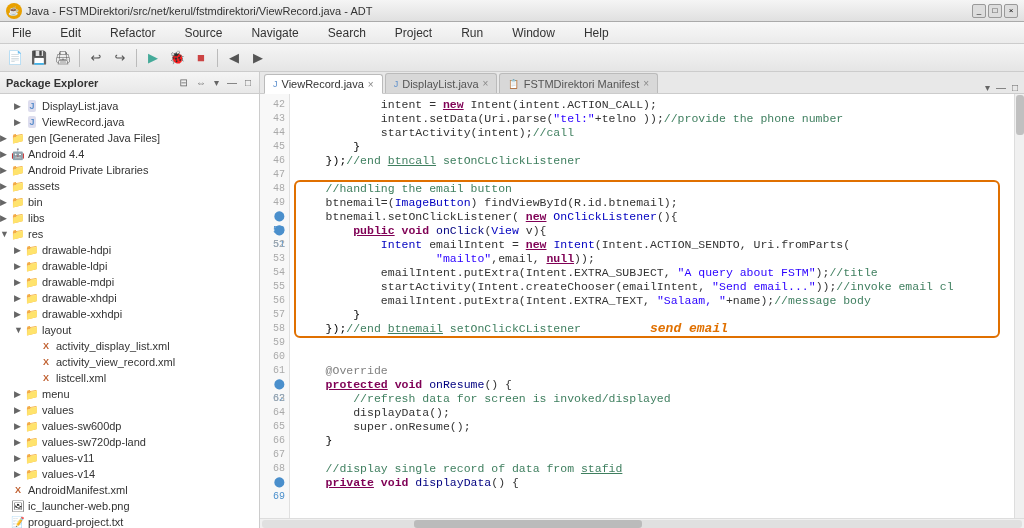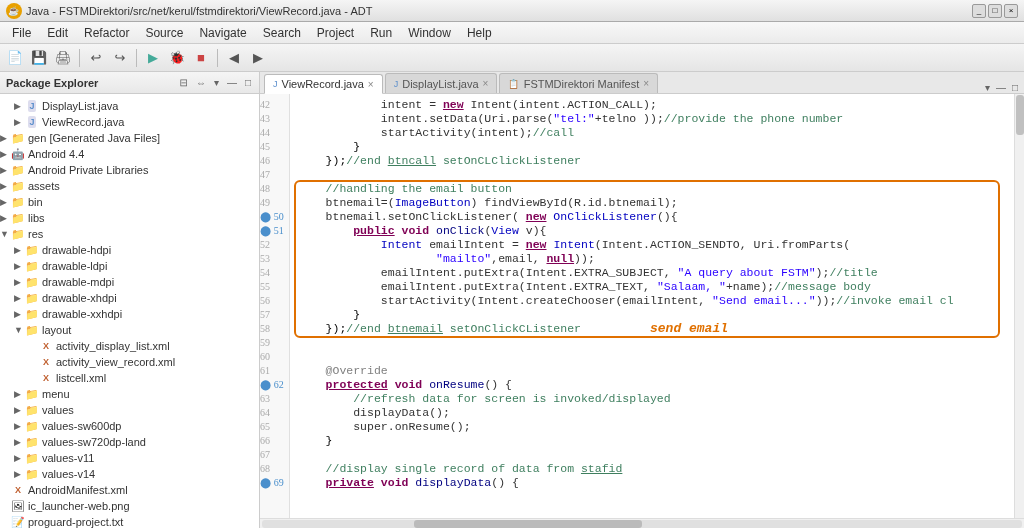--- a/index.html
+++ b/index.html
@@ -22,21 +22,21 @@
     #title-bar .win-btn { width: 14px; height: 14px; border-radius: 2px; border: 1px solid #999; background: #ddd; cursor: pointer; font-size: 8px; display: flex; align-items: center; justify-content: center; }
 
     
     #menu-bar {
       background: linear-gradient(to bottom, #f8f8f8, #ebebeb);
       border-bottom: 1px solid #ccc;
       height: 22px;
       display: flex;
       align-items: center;
       padding: 0 4px;
-      gap: 0;
+      gap: 13px;
     }
     .menu-item {
       padding: 2px 8px;
       font-size: 12px;
       color: #333;
       cursor: pointer;
     }
 
     
     #toolbar {
@@ -168,25 +168,26 @@
     #line-numbers {
       width: 30px;
       background: #f8f8f8;
       border-right: 1px solid #e0e0e0;
       padding: 4px 0;
       overflow: hidden;
       flex-shrink: 0;
     }
     .line-num {
       height: 14px;
+      text-align: right;
       padding-right: 4px;
       font-size: 10px;
       color: #aaa;
       line-height: 14px;
-      font-family: Liberation Serif, serif;
+      font-family: Liberation Mono, monospace;
     }
     .line-num.has-arrow { color: #4a8fcc; }
 
     #code-area {
       flex: 1;
       padding: 4px 8px;
       overflow: auto;
       position: relative;
       font-family: 'Courier New', monospace;
       font-size: 11.5px;
@@ -593,22 +594,22 @@
           <div class="code-line">        }</div>
           <div class="code-line">    });<span class="c-comment">//end <span class="c-underline">btncall</span> setOnCLClickListener</span></div>
           <div class="code-line"></div>
           <div class="code-line">    <span class="c-comment">//handling the email button</span></div>
           <div class="code-line">    <span class="c-variable">btnemail=(</span><span class="c-class">ImageButton</span><span class="c-variable">) findViewById(R.id.btnemail);</span></div>
           <div class="code-line">    <span class="c-variable">btnemail.setOnClickListener( </span><span class="c-keyword">new</span><span class="c-class"> OnClickListener</span><span class="c-variable">(){</span></div>
           <div class="code-line">        <span class="c-keyword">public</span><span class="c-type"> void</span><span class="c-method"> onClick</span><span class="c-variable">(</span><span class="c-class">View</span><span class="c-variable"> v){</span></div>
           <div class="code-line">            <span class="c-class">Intent</span><span class="c-variable"> emailIntent = </span><span class="c-keyword">new</span><span class="c-class"> Intent</span><span class="c-variable">(Intent.ACTION_SENDTO, Uri.fromParts(</span></div>
           <div class="code-line">                    <span class="c-string">"mailto"</span><span class="c-variable">,email, </span><span class="c-keyword">null</span><span class="c-variable">));</span></div>
           <div class="code-line">            <span class="c-variable">emailIntent.putExtra(Intent.EXTRA_SUBJECT, </span><span class="c-string">"A query about FSTM"</span><span class="c-variable">);</span><span class="c-comment">//title</span></div>
+          <div class="code-line">            <span class="c-variable">startActivity(Intent.createChooser(emailIntent, </span><span class="c-string">"Send email..."</span><span class="c-variable">));</span><span class="c-comment">//invoke email cl</span></div>
           <div class="code-line">            <span class="c-variable">emailIntent.putExtra(Intent.EXTRA_TEXT, </span><span class="c-string">"Salaam, "</span><span class="c-variable">+name);</span><span class="c-comment">//message body</span></div>
-          <div class="code-line">            <span class="c-variable">startActivity(Intent.createChooser(emailIntent, </span><span class="c-string">"Send email..."</span><span class="c-variable">));</span><span class="c-comment">//invoke email cl</span></div>
           <div class="code-line">        }</div>
           <div class="code-line">    });<span class="c-comment">//end <span class="c-underline">btnemail</span> setOnClickCListener</span>          <span style="color:#e07000;font-weight:bold;font-style:italic;font-size:13px;">send email</span></div>
           <div class="code-line"></div>
           <div class="code-line"></div>
           <div class="code-line">    <span class="c-annotation">@Override</span></div>
           <div class="code-line">    <span class="c-keyword">protected</span><span class="c-type"> void</span><span class="c-method"> onResume</span><span class="c-variable">() {</span></div>
           <div class="code-line">        <span class="c-comment">//refresh data for screen is invoked/displayed</span></div>
           <div class="code-line">        <span class="c-variable">displayData();</span></div>
           <div class="code-line">        <span class="c-variable">super.onResume();</span></div>
           <div class="code-line">    }</div>

